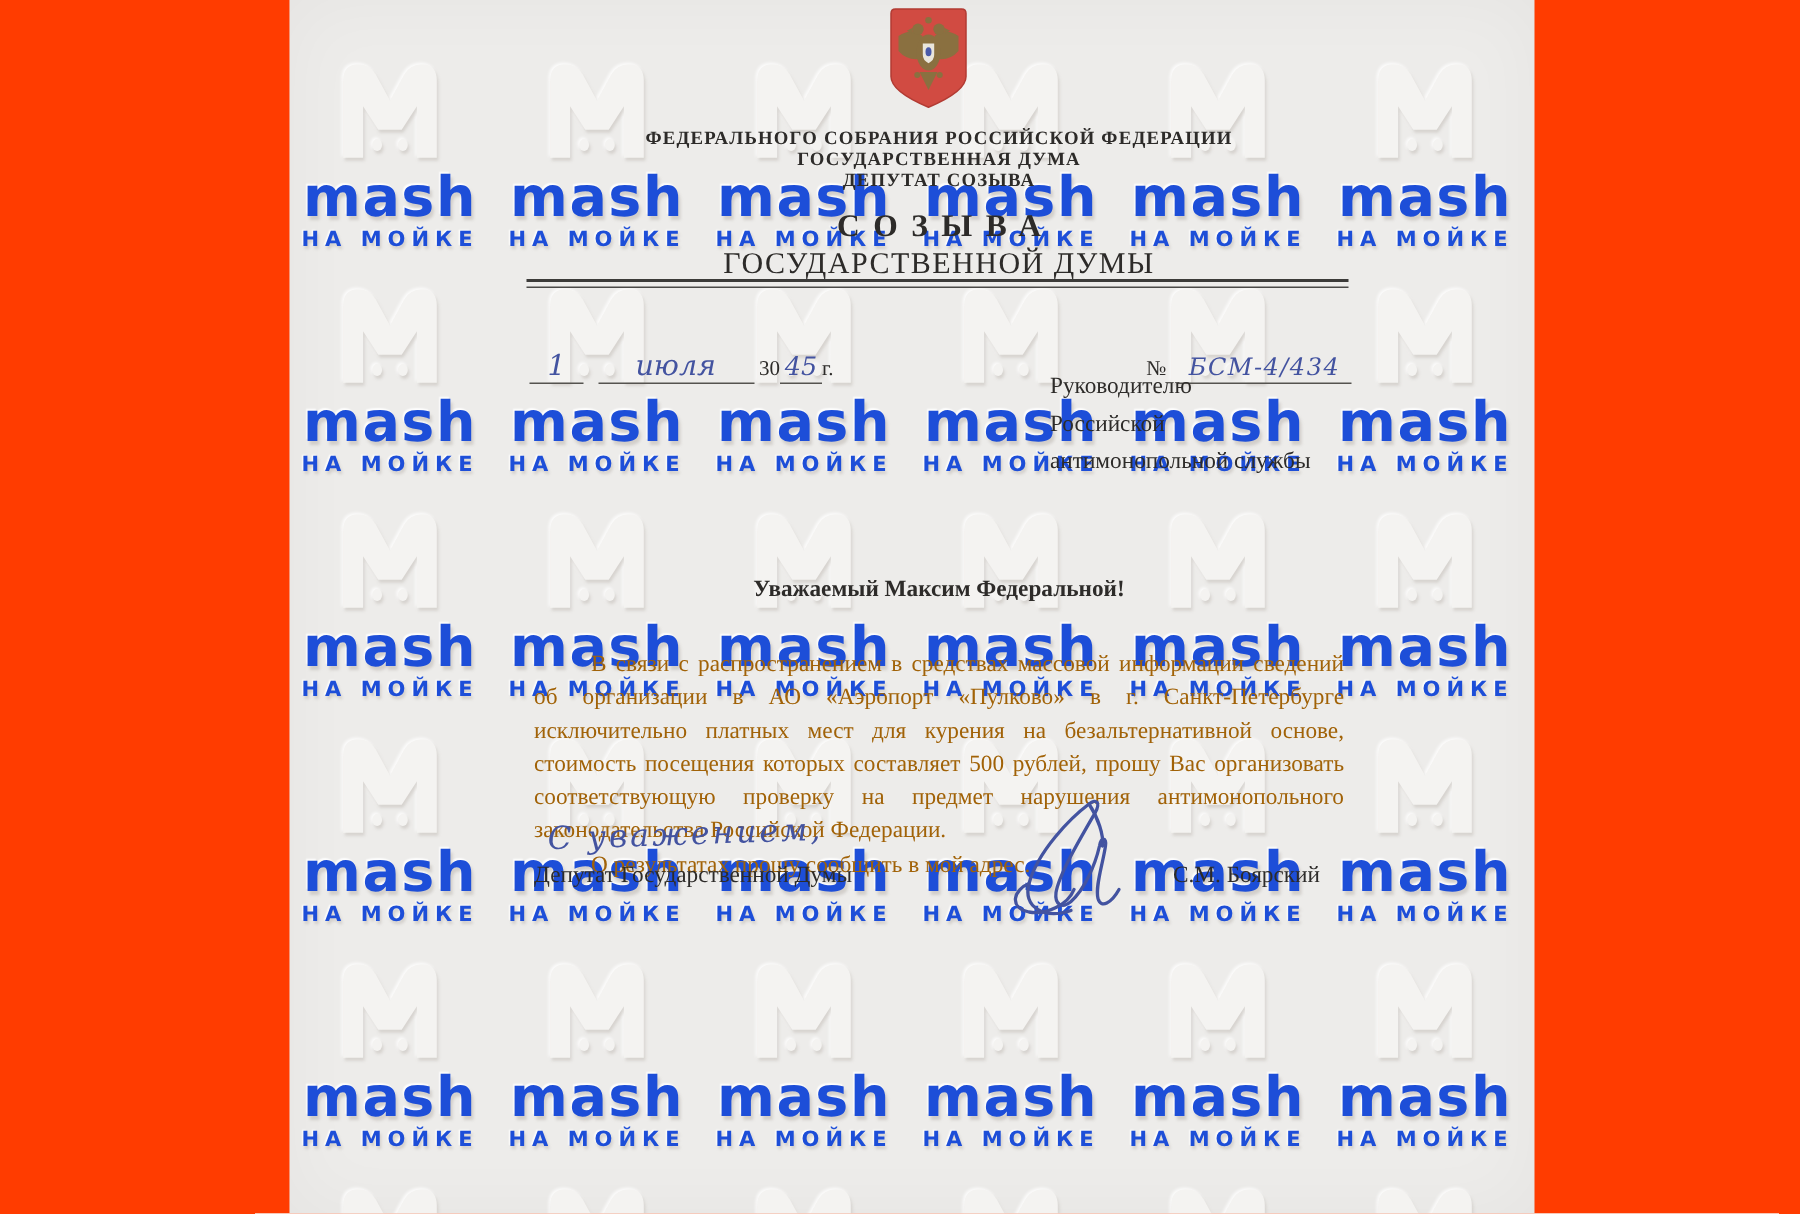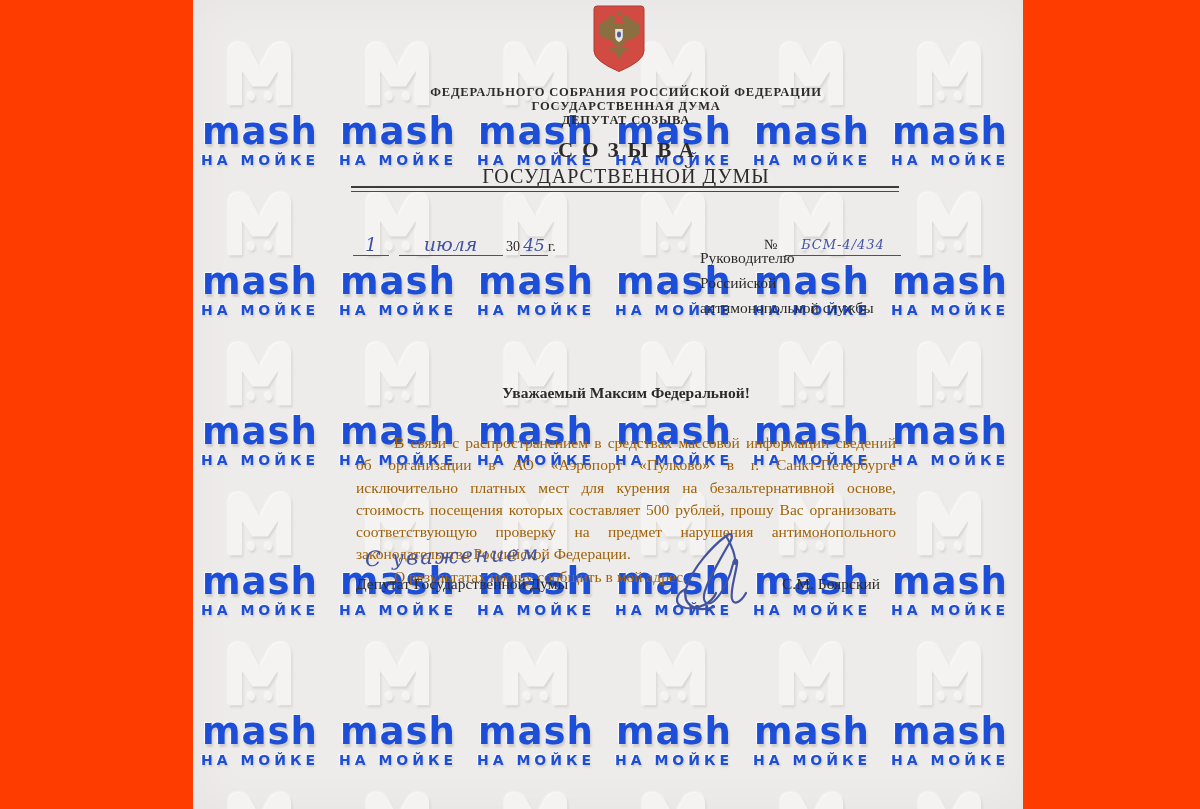--- a/index.html
+++ b/index.html
@@ -28,21 +28,21 @@
         border-top:2.5px solid #3c3b39;border-bottom:1px solid #4a4947;}
   
   .dateline{position:absolute;left:160px;top:197px;width:548px;display:flex;
         justify-content:space-between;align-items:flex-end;font-size:14px;color:#2d2b29;}
   .blank{display:inline-block;border-bottom:1.2px solid #55534f;text-align:center;}
   .hw{font-style:italic;color:var(--ink,#4353a0);font-family:"DejaVu Serif",serif;}
   .w34{width:36px;} .w100{width:104px;margin-left:6px;margin-top:36px;} .w26{width:28px;} .w112{width:116px;margin-left:4px;}
   .day-month{font-size:19px;line-height:22px;}
   .yr{font-size:17px;line-height:20px;}
   .printed{font-size:14px;}
-  .num-hw{font-size:13px;line-height:20px;letter-spacing:1px;}
+  .num-hw{font-size:16px;line-height:20px;letter-spacing:1px;}
   
   .addressee{position:absolute;left:507px;top:245px;width:280px;font-size:15.5px;
         line-height:25px;color:#2d2b29;}
   .addressee-name{font-weight:bold;font-size:16px;margin-top:14px;letter-spacing:0.3px;}
   
   .salutation{position:absolute;left:160px;top:384px;width:546px;text-align:center;
         font-weight:bold;font-size:15.5px;color:#2d2b29;}
   .bodytext{position:absolute;left:163px;top:432px;width:540px;font-size:15.5px;
         line-height:22.3px;color:#a16207;}
   .para{margin:0;text-indent:38px;text-align:justify;}

